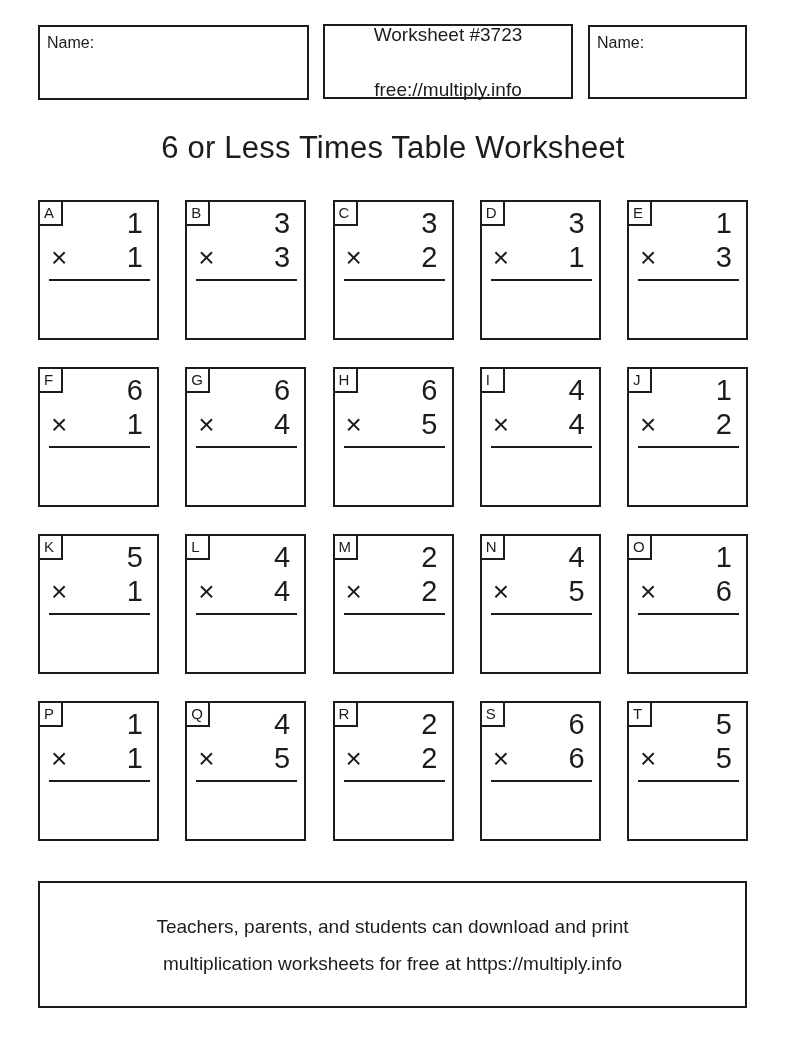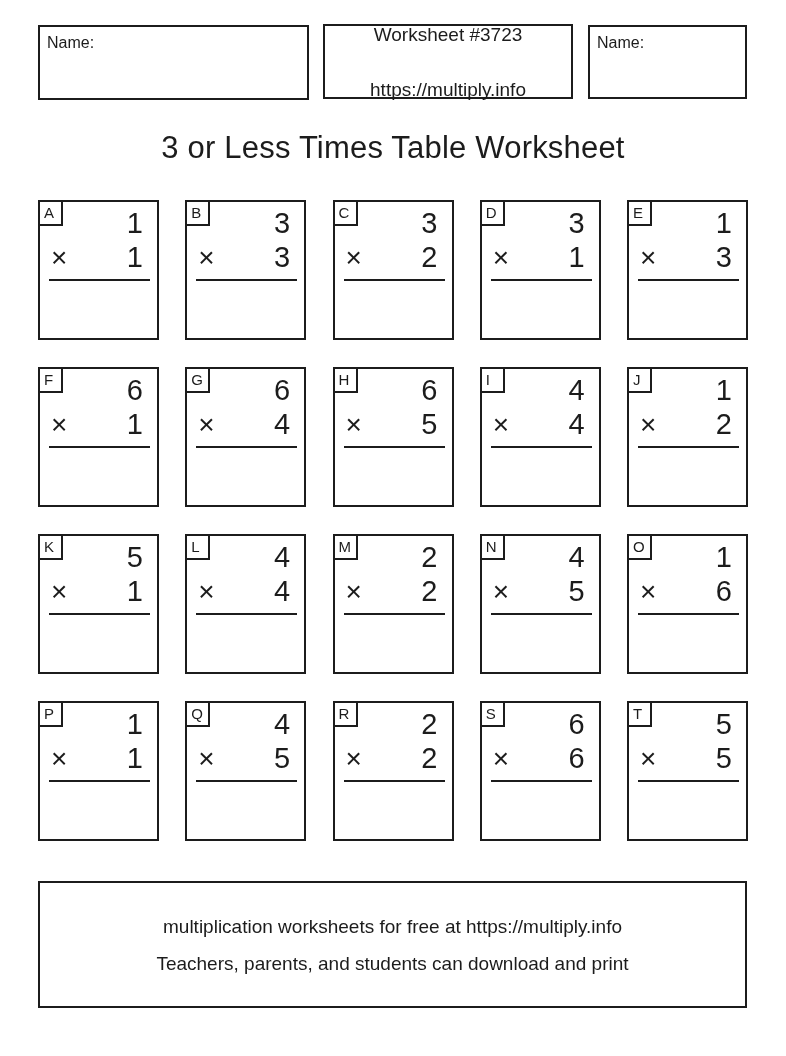--- a/index.html
+++ b/index.html
@@ -100,28 +100,28 @@
 <body>
 
 <div class="page">
 
   <div class="name-box">
     <span class="field-label">Name:</span>
   </div>
 
   <div class="worksheet-box">
     <span class="ws-line">Worksheet #3723</span>
-    <span class="ws-line">https://multiply.info</span>
+    <span class="ws-line">free://multiply.info</span>
   </div>
 
   <div class="date-box">
     <span class="field-label">Name:</span>
   </div>
 
-  <div class="title">3 or Less Times Table Worksheet</div>
+  <div class="title">6 or Less Times Table Worksheet</div>
 
   <div class="grid">
     <div class="problem">
       <div class="letter-badge">
         <span>A</span>
       </div>
       <div class="num-top">1</div>
       <div class="row2">
         <span class="times">×</span>
         <span class="num-bottom">1</span>
@@ -372,17 +372,17 @@
       <div class="row2">
         <span class="times">×</span>
         <span class="num-bottom">5</span>
       </div>
       <div class="answer-line"></div>
       <div class="answer-space"></div>
     </div>
   </div>
 
   <div class="footer-box">
+    <span class="footer-line">Teachers, parents, and students can download and print</span>
     <span class="footer-line">multiplication worksheets for free at https://multiply.info</span>
-    <span class="footer-line">Teachers, parents, and students can download and print</span>
   </div>
 
 </div>
 
 </body></html>

